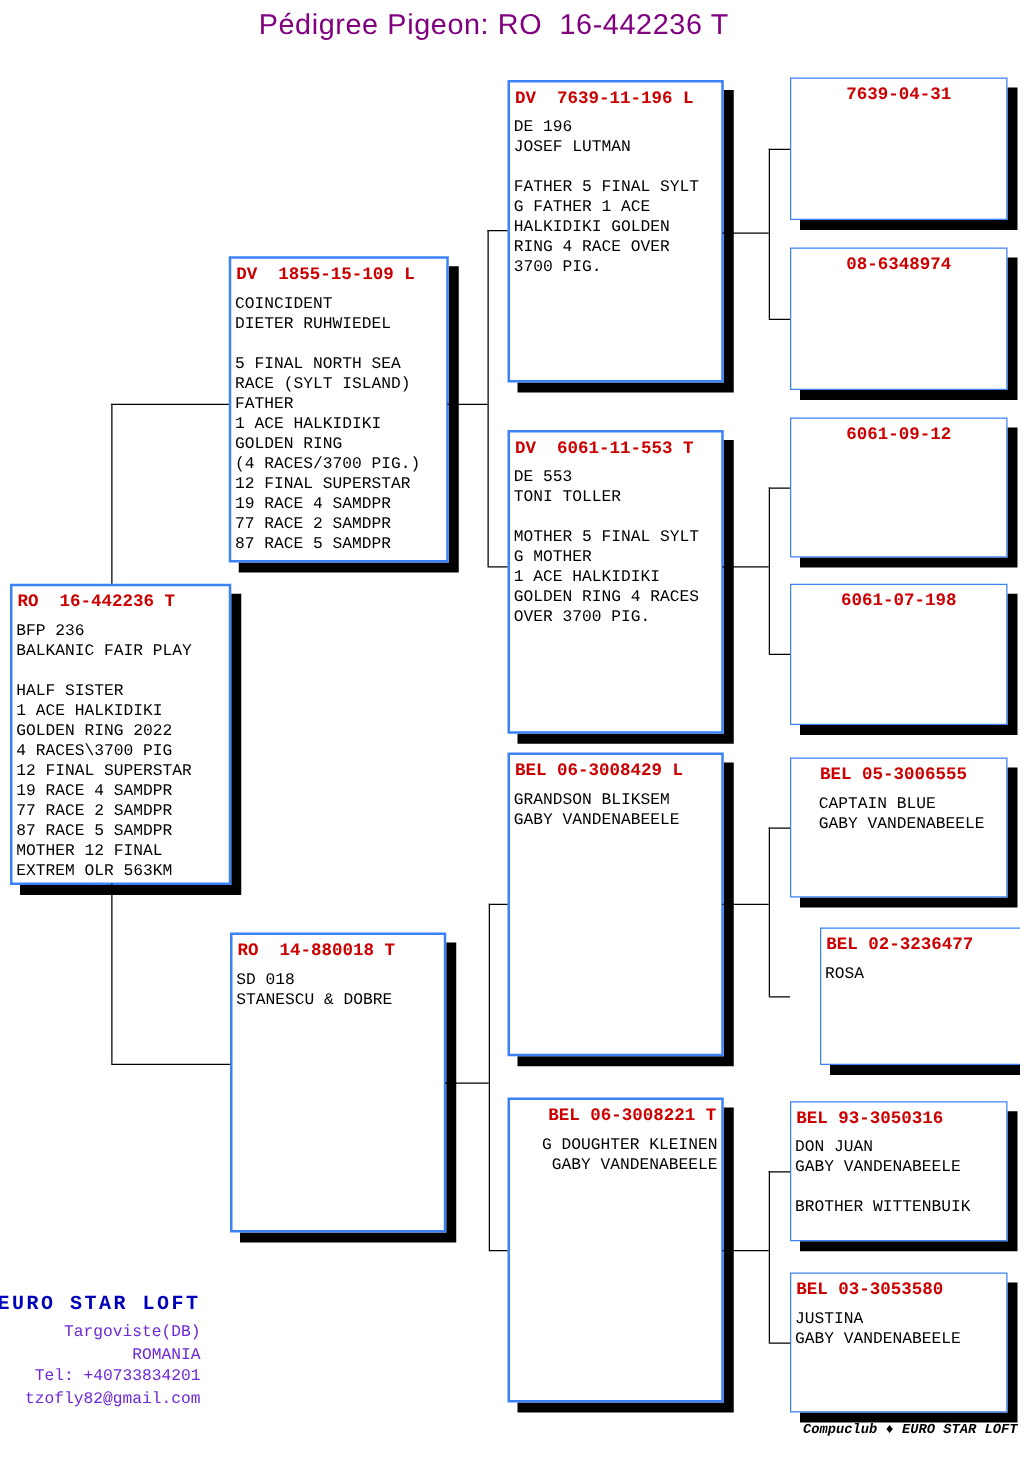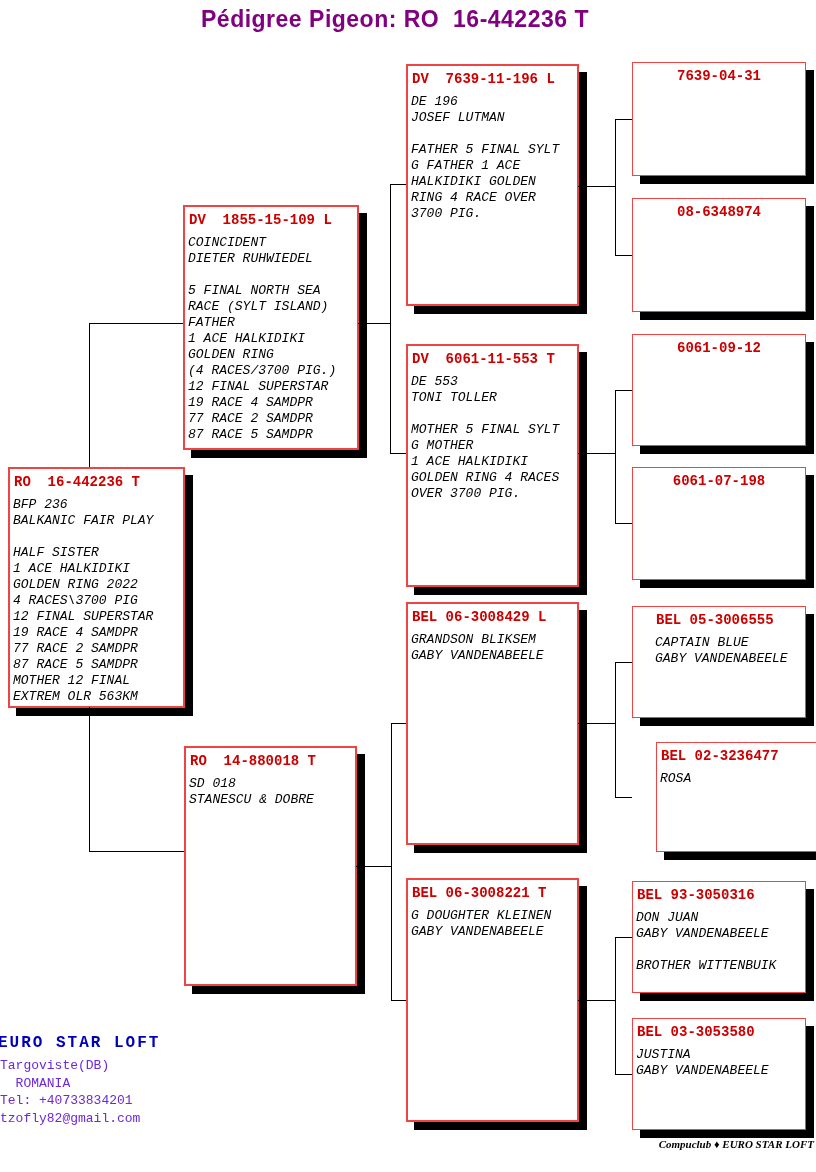--- a/index.html
+++ b/index.html
@@ -7,55 +7,53 @@
   body {
     width: 816px; height: 1172px; position: relative; overflow: hidden;
     font-family: "Liberation Mono", "DejaVu Sans Mono", monospace;
   }
   .page-title {
     position: absolute; left: 0; top: 6px; width: 790px;
     text-align: center;
     font-family: "Liberation Sans", "DejaVu Sans", sans-serif;
     font-size: 23px; color: #800080; letter-spacing: 0.5px;
     white-space: pre;
-    font-weight: bold;
   }
   .box {
     position: absolute; background: #ffffff;
-    border: 2px solid #ef4444;
+    border: 2px solid #3b82f6;
     box-shadow: 8px 8px 0 #000000;
   }
   .box.thin { border-width: 1px; }
   .ring {
     padding: 4px 4px 0 4px;
     font-size: 14px; font-weight: bold; color: #cc0000;
     line-height: 18px; white-space: pre;
   }
   .ring.center { text-align: center; }
   .body {
     padding: 6px 3px 0 3px;
     font-size: 13px; line-height: 16px; color: #000000;
     white-space: pre;
-    font-style: italic;
   }
   .hline, .vline { position: absolute; background: #000000; }
   .hline { height: 1px; }
   .vline { width: 1px; }
-  .loft-block { position: absolute; left: 0px; top: 1034px; }
+  .loft-block { position: absolute; left: 0px; top: 1034px; text-align: right; }
   .loft-name {
     font-size: 16px; font-weight: bold; color: #0000bb;
     letter-spacing: 2px; white-space: pre; margin-left: -2px;
   }
   .loft-address {
     margin-top: 5px; font-size: 13px; line-height: 17.5px;
     color: #6d28d9; white-space: pre;
   }
   .credit {
     position: absolute; right: 2px; top: 1138px;
-    font-family: Liberation Serif, serif;
+    font-family: Liberation Mono, monospace;
     font-style: italic; font-weight: bold; font-size: 11px;
     color: #000000; white-space: pre;
   }
 </style>
 </head>
 <body>
 
 <div class="page-title">Pédigree Pigeon: RO  16-442236 T</div>
 
 <div class="box" style="left:8px; top:467px; width:177px; height:241px;">
@@ -117,21 +115,21 @@
 G MOTHER
 1 ACE HALKIDIKI
 GOLDEN RING 4 RACES
 OVER 3700 PIG.</div>
 </div>
 <div class="box" style="left:406px; top:602px; width:173px; height:243px;">
   <div class="ring">BEL 06-3008429 L</div>
   <div class="body">GRANDSON BLIKSEM
 GABY VANDENABEELE</div>
 </div>
-<div class="box" style="left:406px; top:878px; width:173px; height:244px;">
+<div class="box" style="left:406px; top:878px; width:173px; height:244px;text-align:right;">
   <div class="ring">BEL 06-3008221 T</div>
   <div class="body">G DOUGHTER KLEINEN
 GABY VANDENABEELE</div>
 </div>
 
 <div class="box thin" style="left:632px; top:62px; width:174px; height:114px;">
   <div class="ring center">7639-04-31</div>
 </div>
 <div class="box thin" style="left:632px; top:198px; width:174px; height:114px;">
   <div class="ring center">08-6348974</div>

